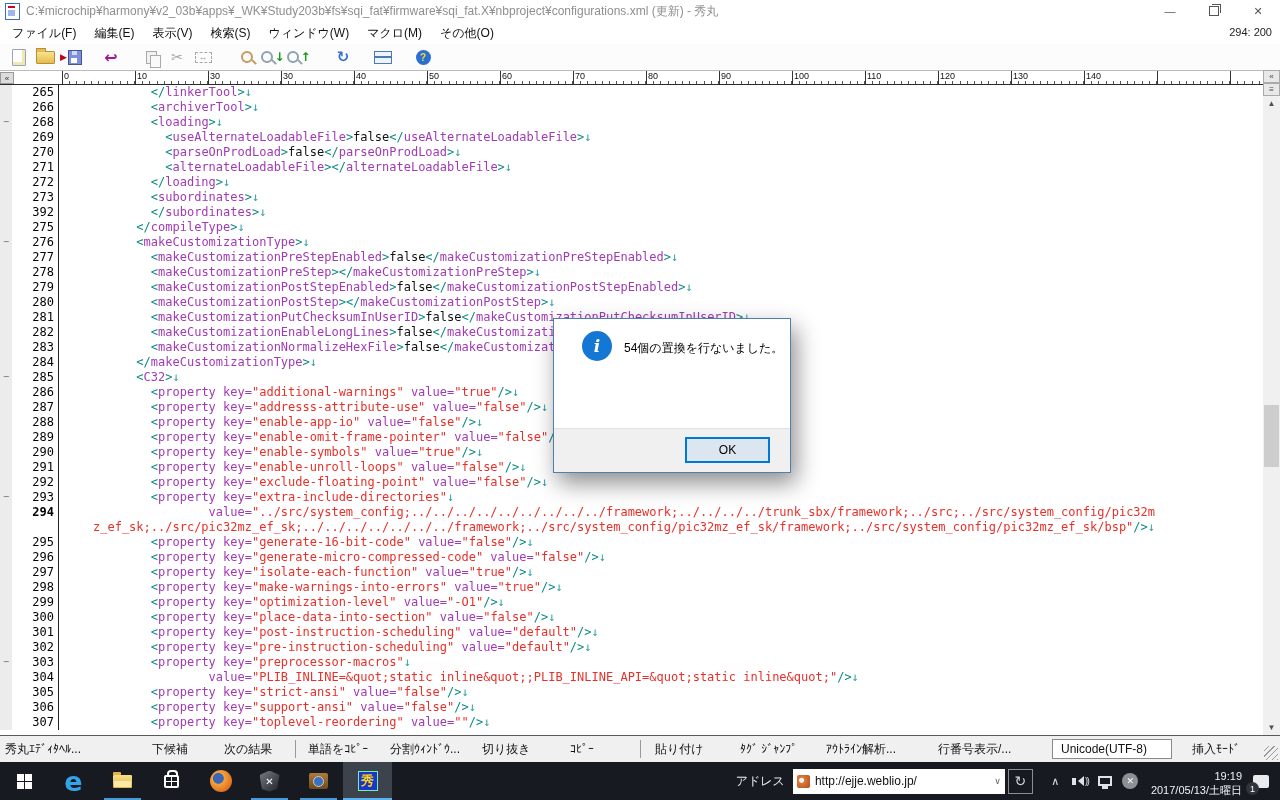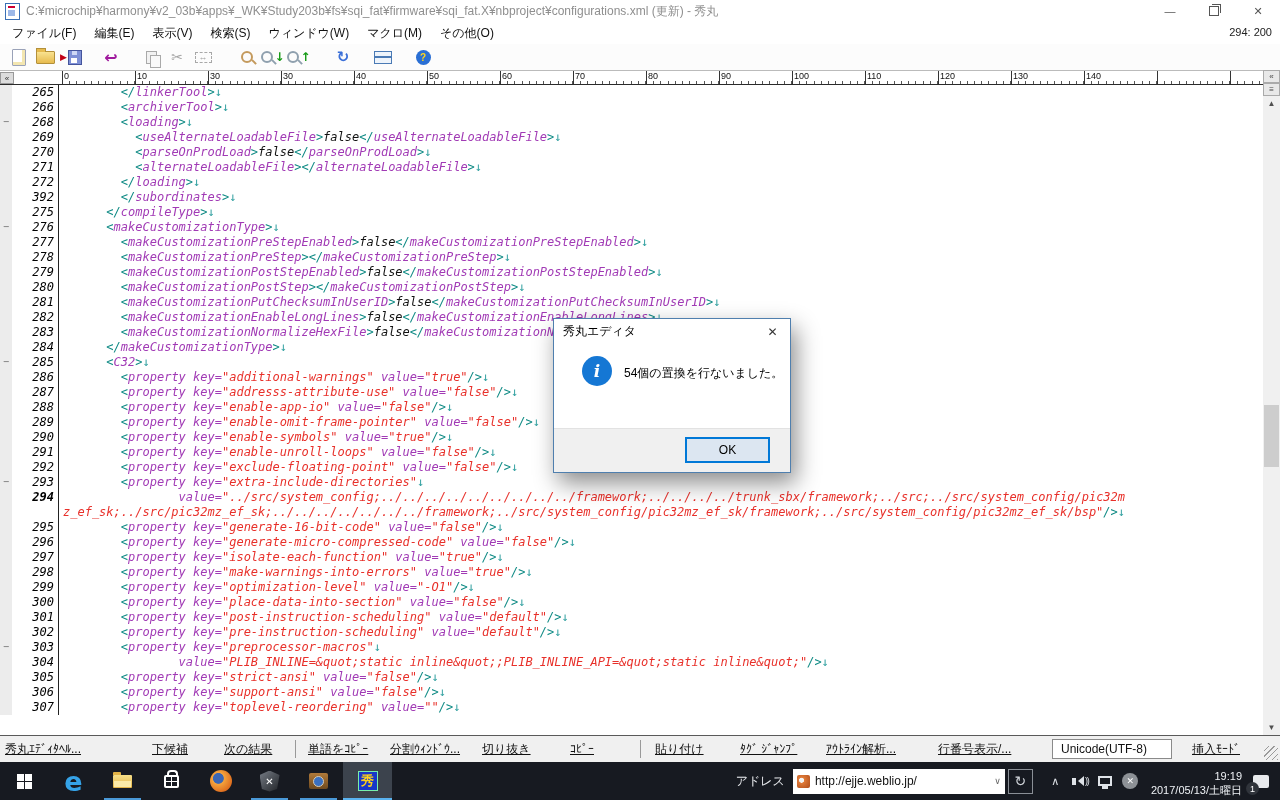--- a/index.html
+++ b/index.html
@@ -49,25 +49,25 @@
   
   .ruler{position:absolute;left:0;top:70px;width:1280px;height:15px;background:#fff;border-top:1px solid #bbb;border-bottom:1px solid #2a2a2a;box-sizing:border-box;}
   .ruler-collapse{position:absolute;left:0;top:1px;width:14px;height:12px;background:#dcdcdc;border:1px solid #999;font-size:8px;line-height:11px;text-align:center;color:#333;box-sizing:border-box;}
   .ruler-scale{position:absolute;left:62px;top:0;height:13px;display:flex;}
   .rcell{width:72px;height:13px;position:relative;border-left:1px solid #333;
          background:repeating-linear-gradient(to right,transparent 0 6.2px,#555 6.2px 7.2px) bottom/100% 3px no-repeat;}
   .rcell span{position:absolute;left:1px;top:0px;font-size:9px;color:#111;}
   
   .editor{position:absolute;left:0;top:85px;width:1263px;height:650px;background:#fff;overflow:hidden;
           font-family:"DejaVu Sans Mono","Liberation Mono",monospace;font-size:12px;line-height:15px;}
-  .crow{display:flex;height:15px;white-space:pre;font-style:italic;}
+  .crow{display:flex;height:15px;white-space:pre;}
   .fold{width:12px;flex:0 0 auto;background:#ececec;color:#777;font-size:10px;line-height:14px;text-align:center;}
   .lnum{width:42px;flex:0 0 auto;text-align:right;padding-right:4px;border-right:1px solid #222;color:#000;}
   .lnum.cur{font-weight:bold;}
-  .lcontent{padding-left:4px;}
+  .lcontent{padding-left:4px;margin-left:30px;}
   
   .scrollcol{position:absolute;left:1263px;top:70px;width:17px;height:665px;background:#f0f0f0;}
   .sc-btn{width:17px;height:13px;background:#e8e8e8;border:1px solid #aaa;box-sizing:border-box;font-size:8px;line-height:11px;text-align:center;color:#444;}
   .sc-arrow{width:17px;height:15px;font-size:8px;color:#505050;text-align:center;line-height:15px;background:#f0f0f0;}
   .sc-thumb{position:absolute;left:1px;width:15px;top:335px;height:62px;background:#cdcdcd;}
   .sc-down{position:absolute;bottom:0;}
   
   .dialog{position:absolute;left:553px;top:318px;width:236px;height:153px;background:#fff;
           border:1px solid #4f7fae;box-shadow:5px 10px 22px rgba(0,0,0,.45);z-index:50;}
   .dlg-title{height:25px;display:flex;align-items:center;padding-left:9px;font-size:12px;color:#000;}
@@ -75,21 +75,21 @@
   .dlg-body{position:relative;height:84px;background:#fff;}
   .info-icon{position:absolute;left:28px;top:12px;width:30px;height:30px;border-radius:50%;background:#1577d4;
              color:#fff;display:flex;align-items:center;justify-content:center;
              font-family:"DejaVu Serif",serif;font-style:italic;font-weight:bold;font-size:17px;}
   .dlg-msg{position:absolute;left:70px;top:21px;font-size:12px;color:#000;}
   .dlg-footer{position:absolute;left:0;right:0;bottom:0;height:43px;background:#f0f0f0;border-top:1px solid #e2e2e2;}
   .ok-btn{position:absolute;right:20px;top:8px;width:85px;height:26px;background:#dce6f1;border:2px solid #0078d7;
           box-sizing:border-box;display:flex;align-items:center;justify-content:center;font-size:12px;color:#000;}
   
   .statusbar{position:absolute;left:0;top:735px;width:1280px;height:27px;background:#f0f0f0;border-top:1px solid #5a5a5a;box-sizing:border-box;font-size:12px;color:#111;}
-  .status-item{position:absolute;top:0;line-height:26px;white-space:nowrap;text-decoration:underline;}
+  .status-item{position:absolute;top:0;line-height:26px;white-space:nowrap;}
   .status-sep{position:absolute;top:4px;width:1px;height:18px;background:#999;}
   .status-box{position:absolute;top:3px;height:20px;line-height:18px;background:#fff;border:1px solid #8a8a8a;box-sizing:border-box;padding:0 8px;}
   .grip{position:absolute;right:2px;bottom:2px;width:14px;height:14px;
         background:repeating-linear-gradient(135deg,transparent 0 3px,#9a9a9a 3px 4px);}
   
   .taskbar{position:absolute;left:0;top:762px;width:1280px;height:38px;background:#171a21;display:flex;align-items:stretch;}
   .tile{width:49px;height:38px;display:flex;align-items:center;justify-content:center;position:relative;flex:0 0 auto;}
   .tile.running::after{content:"";position:absolute;left:6px;right:6px;bottom:0;height:2px;background:#4a99d8;}
   .tile.active{background:#3c434d;}
   .tile.active::after{content:"";position:absolute;left:0;right:0;bottom:0;height:2px;background:#5ab3f0;}
@@ -263,20 +263,21 @@
 
   <div class="editor">
     <div>
         <div class="crow"><span class="fold"></span><span class="lnum">265</span><span class="lcontent">        <span style="color: rgb(14, 138, 132);">&lt;/</span><span style="color: rgb(161, 58, 181);">linkerTool</span><span style="color: rgb(14, 138, 132);">&gt;</span><span style="color: rgb(49, 160, 160);">↓</span></span></div>
         <div class="crow"><span class="fold"></span><span class="lnum">266</span><span class="lcontent">        <span style="color: rgb(14, 138, 132);">&lt;</span><span style="color: rgb(161, 58, 181);">archiverTool</span><span style="color: rgb(14, 138, 132);">&gt;</span><span style="color: rgb(49, 160, 160);">↓</span></span></div>
         <div class="crow"><span class="fold">−</span><span class="lnum">268</span><span class="lcontent">        <span style="color: rgb(14, 138, 132);">&lt;</span><span style="color: rgb(161, 58, 181);">loading</span><span style="color: rgb(14, 138, 132);">&gt;</span><span style="color: rgb(49, 160, 160);">↓</span></span></div>
         <div class="crow"><span class="fold"></span><span class="lnum">269</span><span class="lcontent">          <span style="color: rgb(14, 138, 132);">&lt;</span><span style="color: rgb(161, 58, 181);">useAlternateLoadableFile</span><span style="color: rgb(14, 138, 132);">&gt;</span><span style="color: rgb(17, 17, 17);">false</span><span style="color: rgb(14, 138, 132);">&lt;/</span><span style="color: rgb(161, 58, 181);">useAlternateLoadableFile</span><span style="color: rgb(14, 138, 132);">&gt;</span><span style="color: rgb(49, 160, 160);">↓</span></span></div>
         <div class="crow"><span class="fold"></span><span class="lnum">270</span><span class="lcontent">          <span style="color: rgb(14, 138, 132);">&lt;</span><span style="color: rgb(161, 58, 181);">parseOnProdLoad</span><span style="color: rgb(14, 138, 132);">&gt;</span><span style="color: rgb(17, 17, 17);">false</span><span style="color: rgb(14, 138, 132);">&lt;/</span><span style="color: rgb(161, 58, 181);">parseOnProdLoad</span><span style="color: rgb(14, 138, 132);">&gt;</span><span style="color: rgb(49, 160, 160);">↓</span></span></div>
         <div class="crow"><span class="fold"></span><span class="lnum">271</span><span class="lcontent">          <span style="color: rgb(14, 138, 132);">&lt;</span><span style="color: rgb(161, 58, 181);">alternateLoadableFile</span><span style="color: rgb(14, 138, 132);">&gt;</span><span style="color: rgb(14, 138, 132);">&lt;/</span><span style="color: rgb(161, 58, 181);">alternateLoadableFile</span><span style="color: rgb(14, 138, 132);">&gt;</span><span style="color: rgb(49, 160, 160);">↓</span></span></div>
         <div class="crow"><span class="fold"></span><span class="lnum">272</span><span class="lcontent">        <span style="color: rgb(14, 138, 132);">&lt;/</span><span style="color: rgb(161, 58, 181);">loading</span><span style="color: rgb(14, 138, 132);">&gt;</span><span style="color: rgb(49, 160, 160);">↓</span></span></div>
+        <div class="crow"><span class="fold"></span><span class="lnum">273</span><span class="lcontent">        <span style="color: rgb(14, 138, 132);">&lt;</span><span style="color: rgb(161, 58, 181);">subordinates</span><span style="color: rgb(14, 138, 132);">&gt;</span><span style="color: rgb(49, 160, 160);">↓</span></span></div>
         <div class="crow"><span class="fold"></span><span class="lnum">392</span><span class="lcontent">        <span style="color: rgb(14, 138, 132);">&lt;/</span><span style="color: rgb(161, 58, 181);">subordinates</span><span style="color: rgb(14, 138, 132);">&gt;</span><span style="color: rgb(49, 160, 160);">↓</span></span></div>
         <div class="crow"><span class="fold"></span><span class="lnum">275</span><span class="lcontent">      <span style="color: rgb(14, 138, 132);">&lt;/</span><span style="color: rgb(161, 58, 181);">compileType</span><span style="color: rgb(14, 138, 132);">&gt;</span><span style="color: rgb(49, 160, 160);">↓</span></span></div>
         <div class="crow"><span class="fold">−</span><span class="lnum">276</span><span class="lcontent">      <span style="color: rgb(14, 138, 132);">&lt;</span><span style="color: rgb(161, 58, 181);">makeCustomizationType</span><span style="color: rgb(14, 138, 132);">&gt;</span><span style="color: rgb(49, 160, 160);">↓</span></span></div>
         <div class="crow"><span class="fold"></span><span class="lnum">277</span><span class="lcontent">        <span style="color: rgb(14, 138, 132);">&lt;</span><span style="color: rgb(161, 58, 181);">makeCustomizationPreStepEnabled</span><span style="color: rgb(14, 138, 132);">&gt;</span><span style="color: rgb(17, 17, 17);">false</span><span style="color: rgb(14, 138, 132);">&lt;/</span><span style="color: rgb(161, 58, 181);">makeCustomizationPreStepEnabled</span><span style="color: rgb(14, 138, 132);">&gt;</span><span style="color: rgb(49, 160, 160);">↓</span></span></div>
         <div class="crow"><span class="fold"></span><span class="lnum">278</span><span class="lcontent">        <span style="color: rgb(14, 138, 132);">&lt;</span><span style="color: rgb(161, 58, 181);">makeCustomizationPreStep</span><span style="color: rgb(14, 138, 132);">&gt;</span><span style="color: rgb(14, 138, 132);">&lt;/</span><span style="color: rgb(161, 58, 181);">makeCustomizationPreStep</span><span style="color: rgb(14, 138, 132);">&gt;</span><span style="color: rgb(49, 160, 160);">↓</span></span></div>
         <div class="crow"><span class="fold"></span><span class="lnum">279</span><span class="lcontent">        <span style="color: rgb(14, 138, 132);">&lt;</span><span style="color: rgb(161, 58, 181);">makeCustomizationPostStepEnabled</span><span style="color: rgb(14, 138, 132);">&gt;</span><span style="color: rgb(17, 17, 17);">false</span><span style="color: rgb(14, 138, 132);">&lt;/</span><span style="color: rgb(161, 58, 181);">makeCustomizationPostStepEnabled</span><span style="color: rgb(14, 138, 132);">&gt;</span><span style="color: rgb(49, 160, 160);">↓</span></span></div>
         <div class="crow"><span class="fold"></span><span class="lnum">280</span><span class="lcontent">        <span style="color: rgb(14, 138, 132);">&lt;</span><span style="color: rgb(161, 58, 181);">makeCustomizationPostStep</span><span style="color: rgb(14, 138, 132);">&gt;</span><span style="color: rgb(14, 138, 132);">&lt;/</span><span style="color: rgb(161, 58, 181);">makeCustomizationPostStep</span><span style="color: rgb(14, 138, 132);">&gt;</span><span style="color: rgb(49, 160, 160);">↓</span></span></div>
         <div class="crow"><span class="fold"></span><span class="lnum">281</span><span class="lcontent">        <span style="color: rgb(14, 138, 132);">&lt;</span><span style="color: rgb(161, 58, 181);">makeCustomizationPutChecksumInUserID</span><span style="color: rgb(14, 138, 132);">&gt;</span><span style="color: rgb(17, 17, 17);">false</span><span style="color: rgb(14, 138, 132);">&lt;/</span><span style="color: rgb(161, 58, 181);">makeCustomizationPutChecksumInUserID</span><span style="color: rgb(14, 138, 132);">&gt;</span><span style="color: rgb(49, 160, 160);">↓</span></span></div>
         <div class="crow"><span class="fold"></span><span class="lnum">282</span><span class="lcontent">        <span style="color: rgb(14, 138, 132);">&lt;</span><span style="color: rgb(161, 58, 181);">makeCustomizationEnableLongLines</span><span style="color: rgb(14, 138, 132);">&gt;</span><span style="color: rgb(17, 17, 17);">false</span><span style="color: rgb(14, 138, 132);">&lt;/</span><span style="color: rgb(161, 58, 181);">makeCustomizationEnableLongLines</span><span style="color: rgb(14, 138, 132);">&gt;</span><span style="color: rgb(49, 160, 160);">↓</span></span></div>
         <div class="crow"><span class="fold"></span><span class="lnum">283</span><span class="lcontent">        <span style="color: rgb(14, 138, 132);">&lt;</span><span style="color: rgb(161, 58, 181);">makeCustomizationNormalizeHexFile</span><span style="color: rgb(14, 138, 132);">&gt;</span><span style="color: rgb(17, 17, 17);">false</span><span style="color: rgb(14, 138, 132);">&lt;/</span><span style="color: rgb(161, 58, 181);">makeCustomizationNormalizeHexFile</span><span style="color: rgb(14, 138, 132);">&gt;</span><span style="color: rgb(49, 160, 160);">↓</span></span></div>
@@ -310,21 +311,20 @@
 
   <div class="scrollcol">
     <div class="sc-btn">«</div>
     <div class="sc-btn">≡</div>
     <div class="sc-arrow">▲</div>
     <div class="sc-thumb"></div>
     <div class="sc-arrow sc-down">▼</div>
   </div>
 
   <div class="dialog">
-    <div class="dlg-title">秀丸エディタ</div>
     <div class="dlg-close">✕</div>
     <div class="dlg-body">
       <div class="info-icon">i</div>
       <div class="dlg-msg">54個の置換を行ないました。</div>
     </div>
     <div class="dlg-footer">
       <div class="ok-btn">OK</div>
     </div>
   </div>
 

